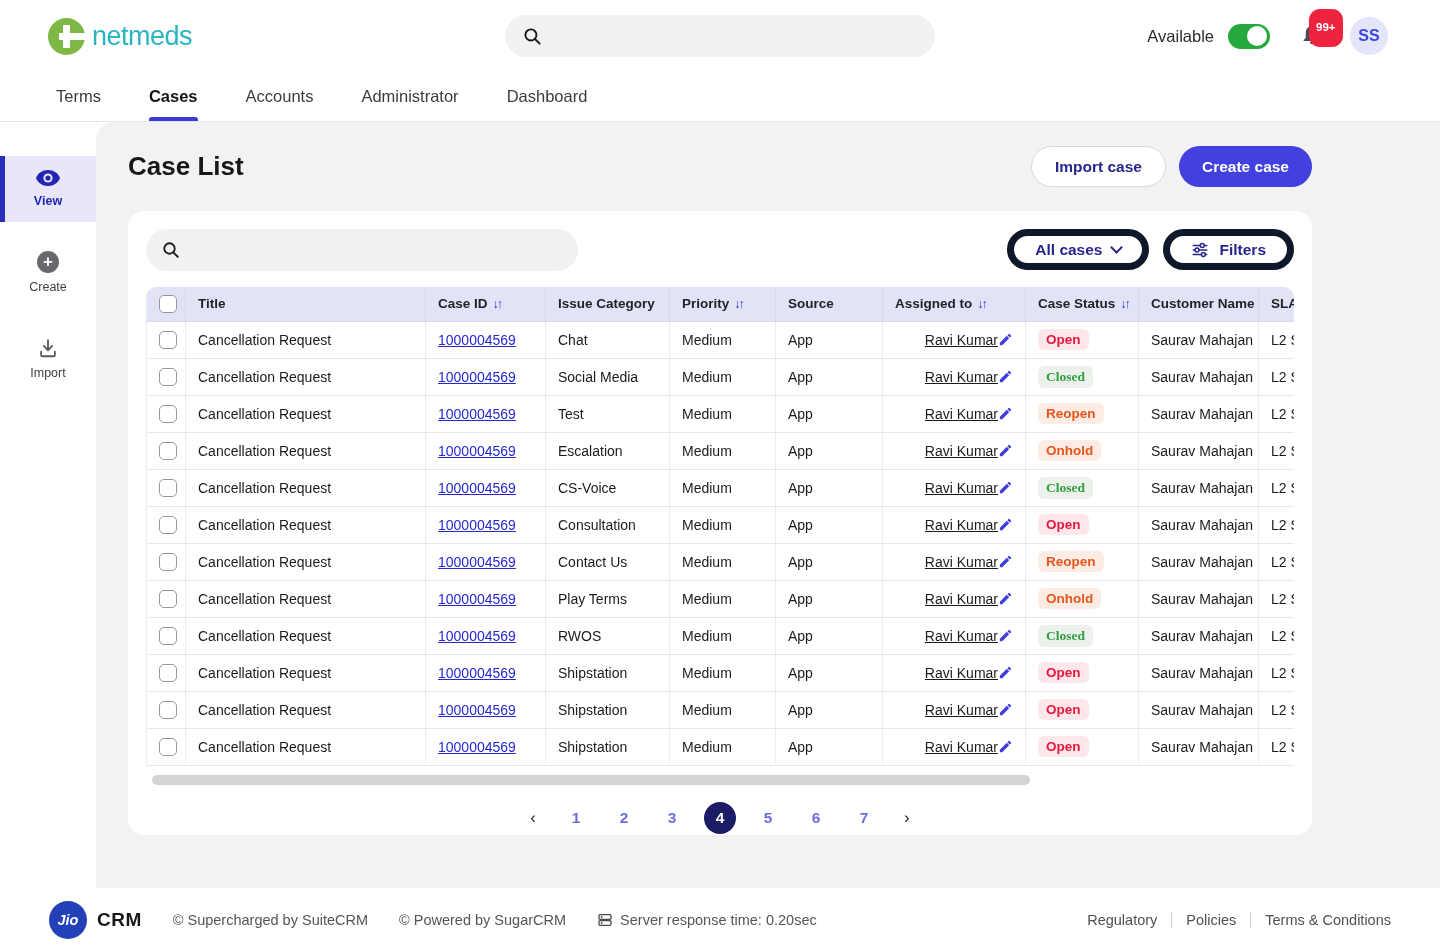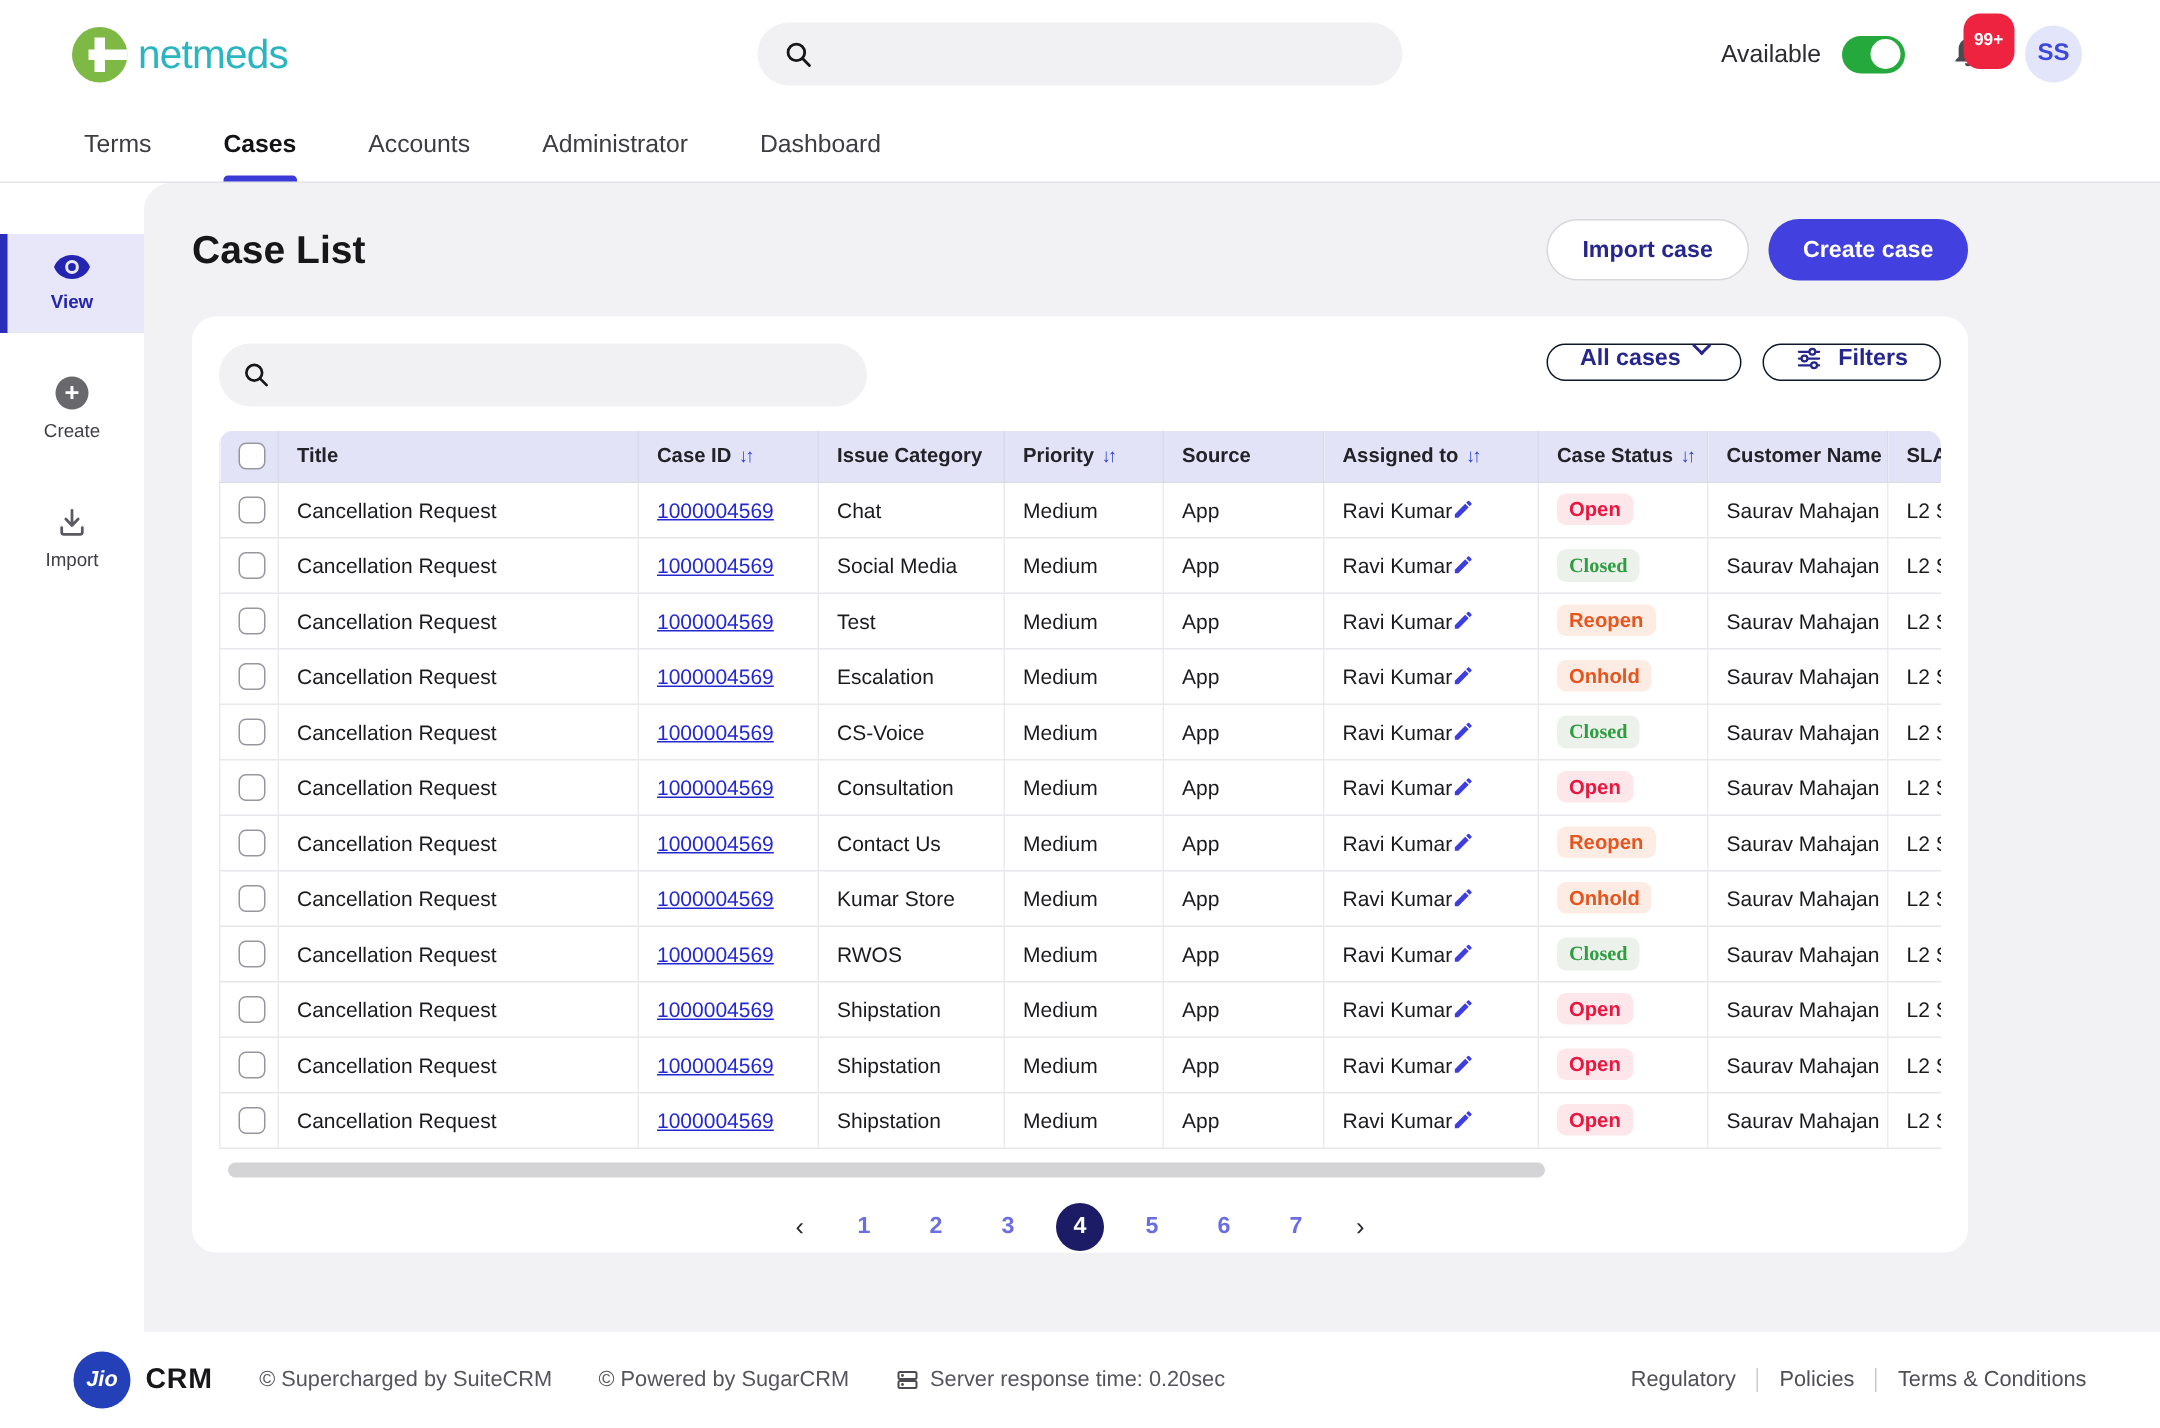--- a/index.html
+++ b/index.html
@@ -54,37 +54,37 @@
   .btn{height:41px; border-radius:21px; font-size:15.5px; font-weight:bold; padding:0 23px; display:flex; align-items:center; cursor:pointer; font-family:inherit;}
   .btn-outline{background:#fff; border:1px solid #d8d8dc; color:var(--navy);}
   .btn-primary{background:var(--accent); border:none; color:#fff;}
 
   .card{width:1184px; background:#fff; border-radius:16px; padding:18px; height:624px;}
   .card-toolbar{display:flex; justify-content:space-between; margin-bottom:16px;}
   .case-search{width:432px; height:42px; background:#f1f1f3; border-radius:21px; display:flex; align-items:center; gap:11px; padding:0 16px;}
   .case-search input{flex:1; border:none; outline:none; background:transparent; font-size:15.5px; color:#222; font-family:inherit;}
   .case-search input::placeholder{color:#5f5f66;}
   .toolbar-right{display:flex; gap:14px;}
-  .btn-chip{height:25px; border-radius:21px; border:1px solid #0f172a; background:#fff; color:var(--navy); font-weight:bold; font-size:15.5px; display:flex; gap:10px; padding:0 21px; cursor:pointer; font-family:inherit;}
+  .btn-chip{height:41px; border-radius:21px; border:7px solid #0f172a; background:#fff; color:var(--navy); font-weight:bold; font-size:15.5px; display:flex; align-items:center; gap:10px; padding:0 21px; cursor:pointer; font-family:inherit;}
   .chev-down{width:9px; height:9px; border-right:2.5px solid var(--navy); border-bottom:2.5px solid var(--navy); transform:rotate(45deg); margin-top:-4px;}
 
   .table-wrap{width:1148px; overflow:hidden; border-radius:10px 10px 0 0;}
   table{border-collapse:collapse; table-layout:fixed; width:1239px;}
   col.c-cb{width:39px;} col.c-title{width:240px;} col.c-caseid{width:120px;} col.c-issue{width:124px;}
   col.c-priority{width:106px;} col.c-source{width:107px;} col.c-assigned{width:143px;}
   col.c-status{width:113px;} col.c-customer{width:120px;} col.c-sla{width:127px;}
   thead th{background:#e3e3f7; height:34px; font-size:13.5px; font-weight:bold; color:#222228; text-align:left; padding:0 12px; border-right:1px solid #d9d9ea; border-bottom:1px solid #d9d9ea; white-space:nowrap; overflow:hidden;}
   thead th:last-child{border-right:none;}
   tbody td{height:37px; font-size:14px; color:#1b1b1f; padding:0 12px; border-right:1px solid #ececf0; border-bottom:1px solid #e8e8ec; background:#fff; white-space:nowrap; overflow:hidden;}
   tbody td:last-child{border-right:none;}
   table{border-left:1px solid #ececf0;}
   .sort-icon{color:#2d3fd0; font-size:12.5px; margin-left:5px; letter-spacing:-2px; font-weight:bold;}
   .checkbox{appearance:none; -webkit-appearance:none; width:18px; height:18px; border:1.5px solid #97979f; border-radius:5px; background:#fff; cursor:pointer; display:block;}
   .case-link{color:var(--link); text-decoration:underline; cursor:pointer;}
-  .assigned-cell{display:flex; align-items:center; justify-content:flex-start; height:100%;}
+  .assigned-cell{display:flex; align-items:center; justify-content:flex-end; height:100%;text-decoration:underline;}
   .status-badge{display:inline-block; padding:3px 8px; border-radius:6px; font-size:13.5px; font-weight:bold;}
   .status-open{color:var(--status-open); background:var(--status-open-bg);}
   .status-closed{color:var(--status-closed); background:var(--status-closed-bg);font-family:Liberation Serif, serif;}
   .status-reopen,.status-onhold{color:var(--status-warn); background:var(--status-warn-bg);}
 
   .hscroll{width:1148px; height:10px; margin-top:9px; position:relative;}
   .hscroll .thumb{position:absolute; left:6px; top:0; width:878px; height:10px; border-radius:5px; background:#d4d4d7; cursor:pointer;}
 
   .pagination{width:1148px; display:flex; justify-content:center; align-items:center; gap:16px; margin-top:17px;}
   .page-btn{min-width:32px; height:32px; border-radius:50%; display:flex; align-items:center; justify-content:center; font-size:15.5px; font-weight:bold; color:var(--page-num); cursor:pointer;}
@@ -383,21 +383,21 @@
     <td><span class="status-badge status-reopen">Reopen</span></td>
     <td>Saurav Mahajan</td>
     <td>L2 S</td>
   </tr>
                 <tr>
     <td>
                     <input type="checkbox" class="checkbox" style="">
                   </td>
     <td>Cancellation Request</td>
     <td><a class="case-link">1000004569</a></td>
-    <td>Kumar Store</td>
+    <td>Play Terms</td>
     <td>Medium</td>
     <td>App</td>
     <td>
                     <span class="assigned-cell">
                       <span>Ravi Kumar</span>
                       <svg width="15" height="15" viewBox="0 0 24 24">
                         <path fill="#3d3de0" d="M3 17.25V21h3.75L17.81 9.94l-3.75-3.75L3 17.25zM20.71 7.04a1 1 0 0 0 0-1.41l-2.34-2.34a1 1 0 0 0-1.41 0l-1.83 1.83 3.75 3.75 1.83-1.83z"></path>
                       </svg>
                     </span>
                   </td>

